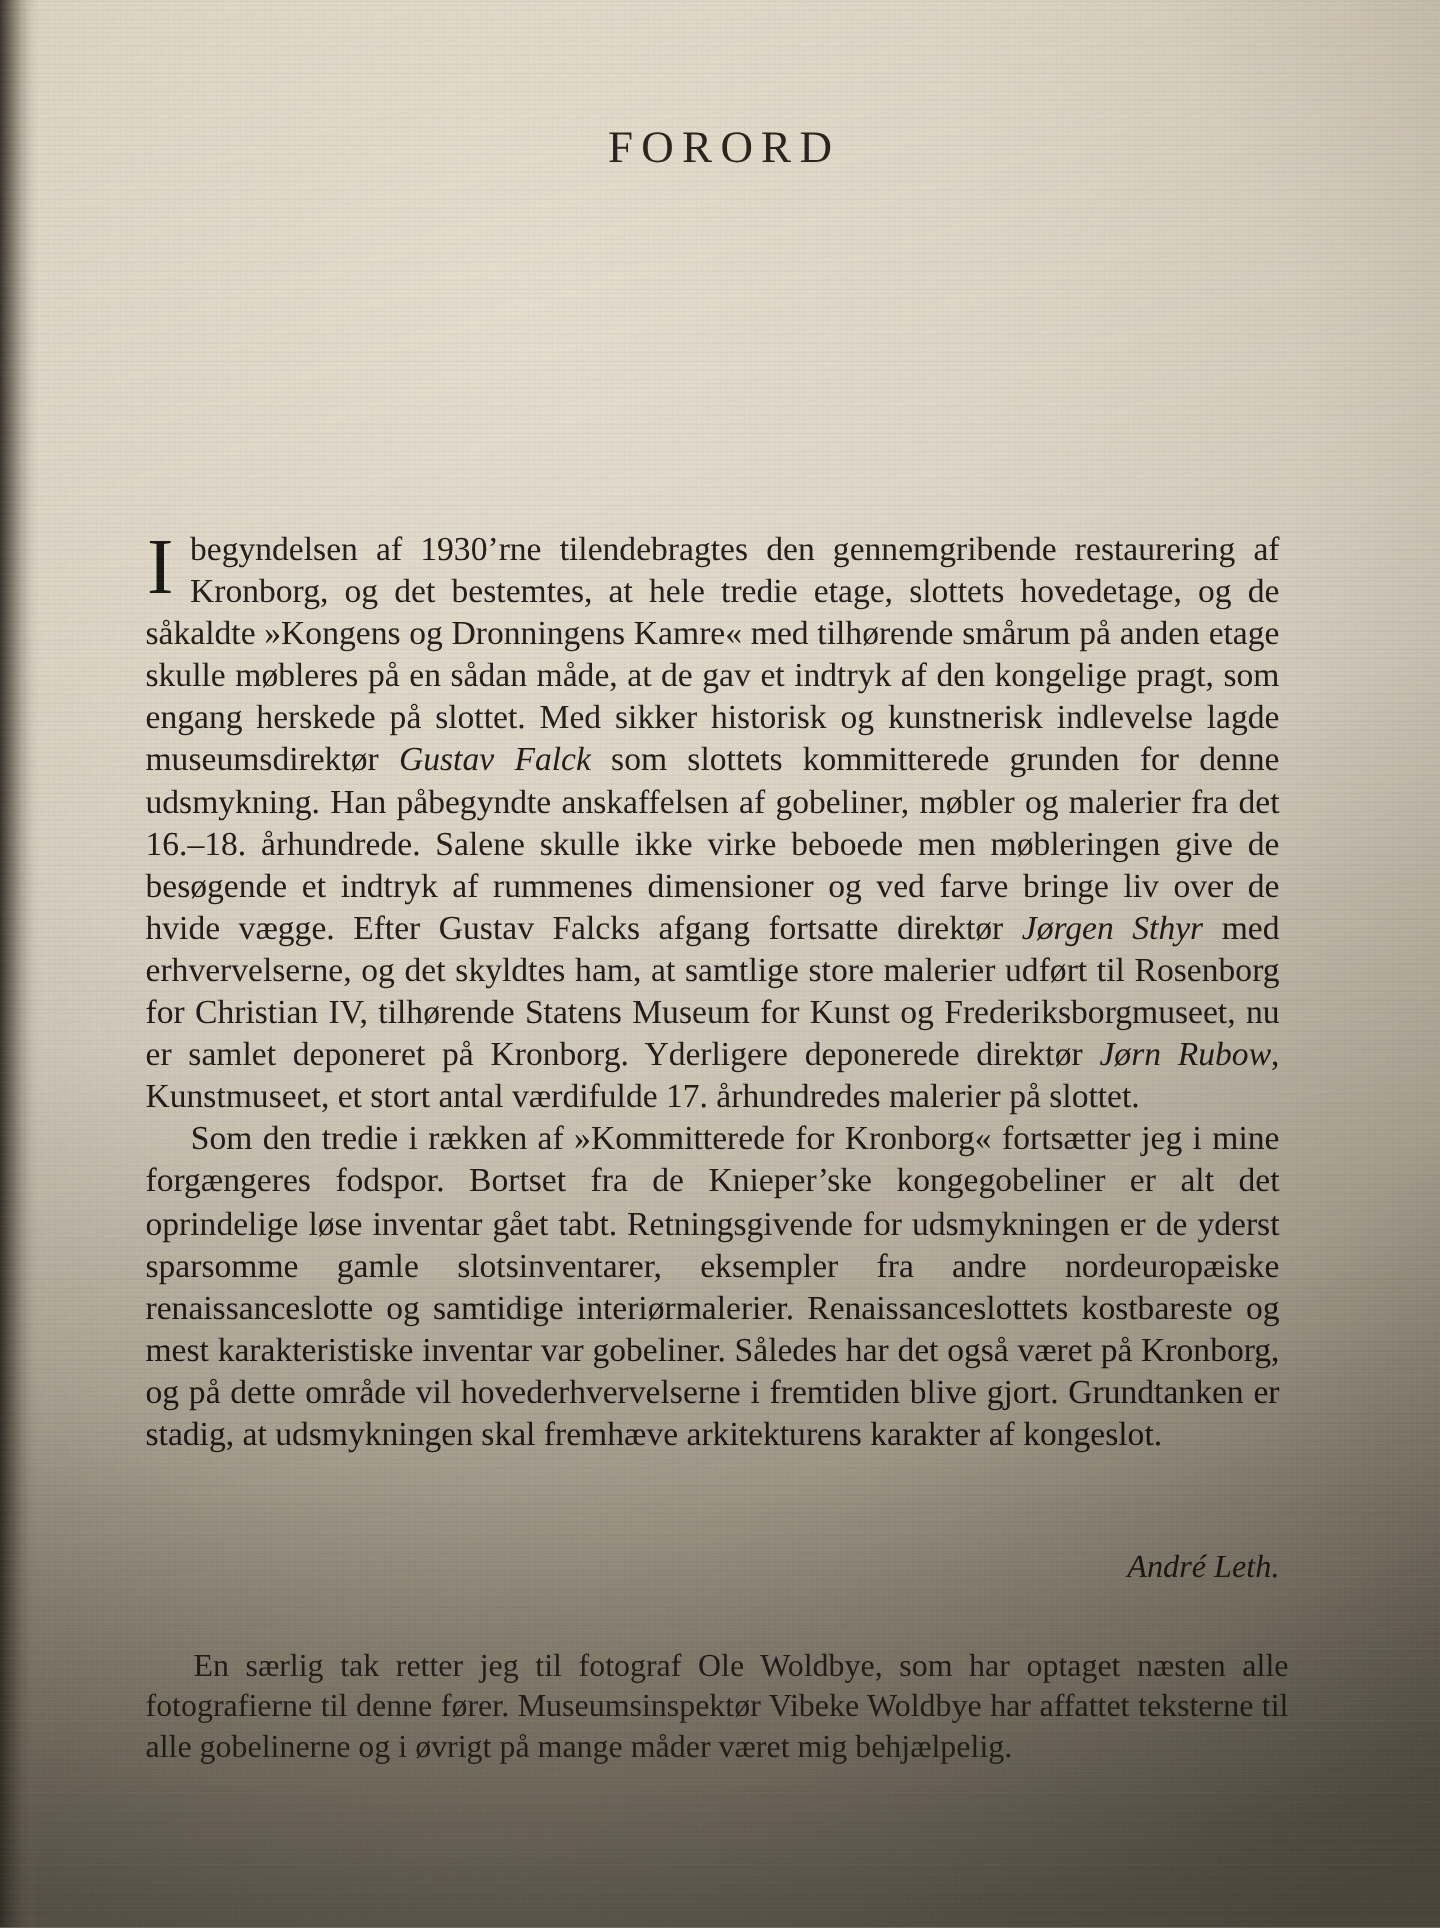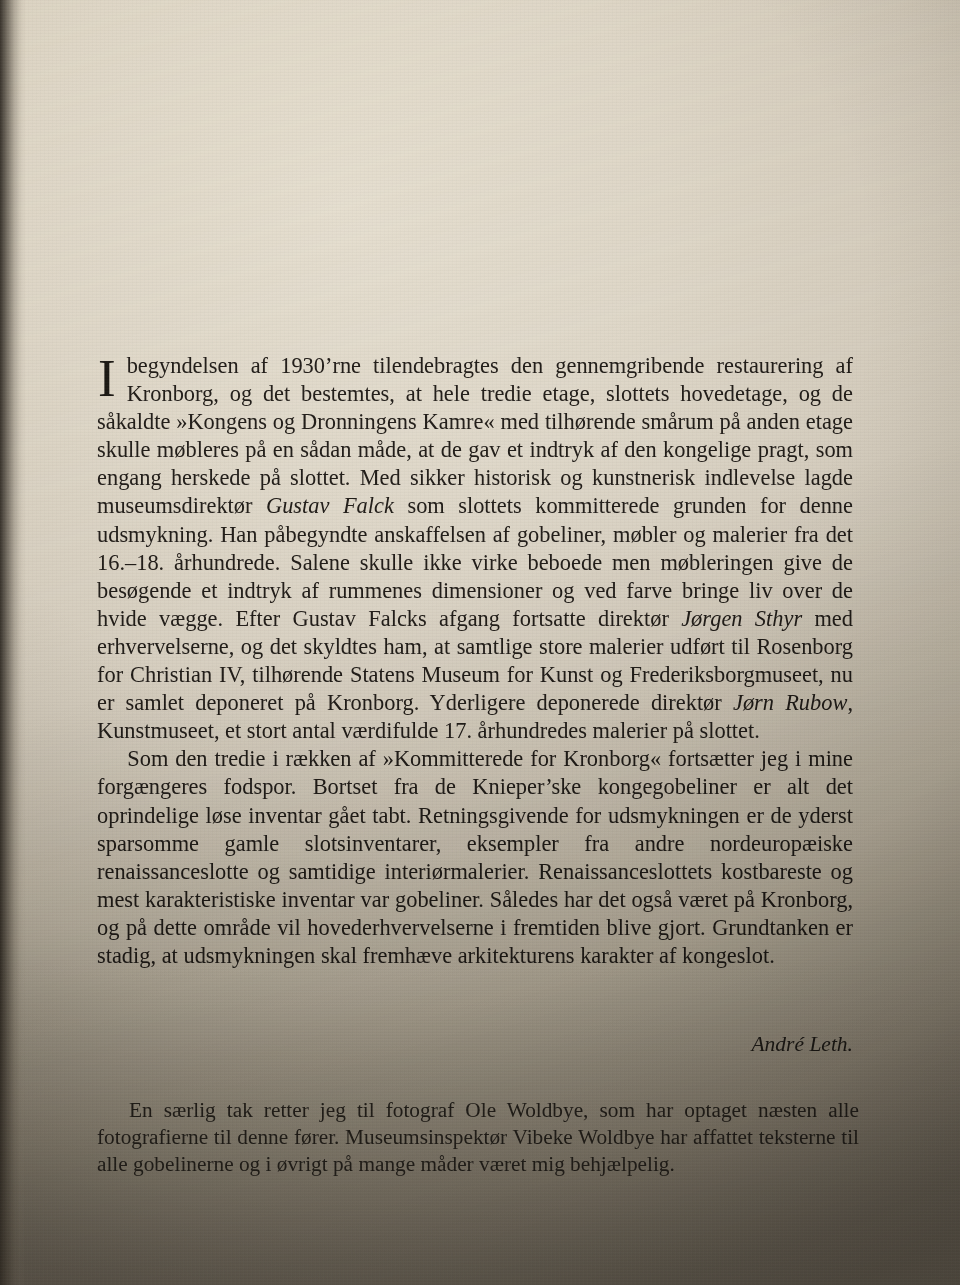--- a/index.html
+++ b/index.html
@@ -176,20 +176,21 @@
 
 <div id="page">
 
   <div class="paper-base"></div>
   <div class="paper-warm"></div>
   <div class="paper-vignette"></div>
   <div class="gutter"></div>
 
   <div class="content">
 
+    <div class="page-title">FORORD</div>
 
     <div class="body-block">
       <p class="lead">
         <span class="dropcap">I</span><span>begyndelsen af 1930’rne tilendebragtes den gennemgribende restaurering af Kronborg, og det bestemtes, at hele tredie etage, slottets hovedetage, og de såkaldte »Kongens og Dronningens Kamre« med tilhørende smårum på anden etage skulle møbleres på en sådan måde, at de gav et indtryk af den kongelige pragt, som engang herskede på slottet. Med sikker historisk og kunstnerisk indlevelse lagde museumsdirektør </span><em class="ital">Gustav Falck</em><span> som slottets kommitterede grunden for denne udsmykning. Han påbegyndte anskaffelsen af gobeliner, møbler og malerier fra det 16.–18. århundrede. Salene skulle ikke virke beboede men møbleringen give de besøgende et indtryk af rummenes dimensioner og ved farve bringe liv over de hvide vægge. Efter Gustav Falcks afgang fortsatte direktør </span><em class="ital">Jørgen Sthyr</em><span> med erhvervelserne, og det skyldtes ham, at samtlige store malerier udført til Rosenborg for Christian IV, tilhørende Statens Museum for Kunst og Frederiksborgmuseet, nu er samlet deponeret på Kronborg. Yderligere deponerede direktør </span><em class="ital">Jørn Rubow</em><span>, Kunstmuseet, et stort antal værdifulde 17. århundredes malerier på slottet.</span>
       </p>
       <p><span>Som den tredie i rækken af »Kommitterede for Kronborg« fortsætter jeg i mine forgængeres fodspor. Bortset fra de Knieper’ske kongegobeliner er alt det oprindelige løse inventar gået tabt. Retningsgivende for udsmykningen er de yderst sparsomme gamle slotsinventarer, eksempler fra andre nordeuropæiske renaissanceslotte og samtidige interiørmalerier. Renaissanceslottets kostbareste og mest karakteristiske inventar var gobeliner. Således har det også været på Kronborg, og på dette område vil hovederhvervelserne i fremtiden blive gjort. Grundtanken er stadig, at udsmykningen skal fremhæve arkitekturens karakter af kongeslot.</span></p>
     </div>
 
     <div class="signature">André Leth.</div>
 

